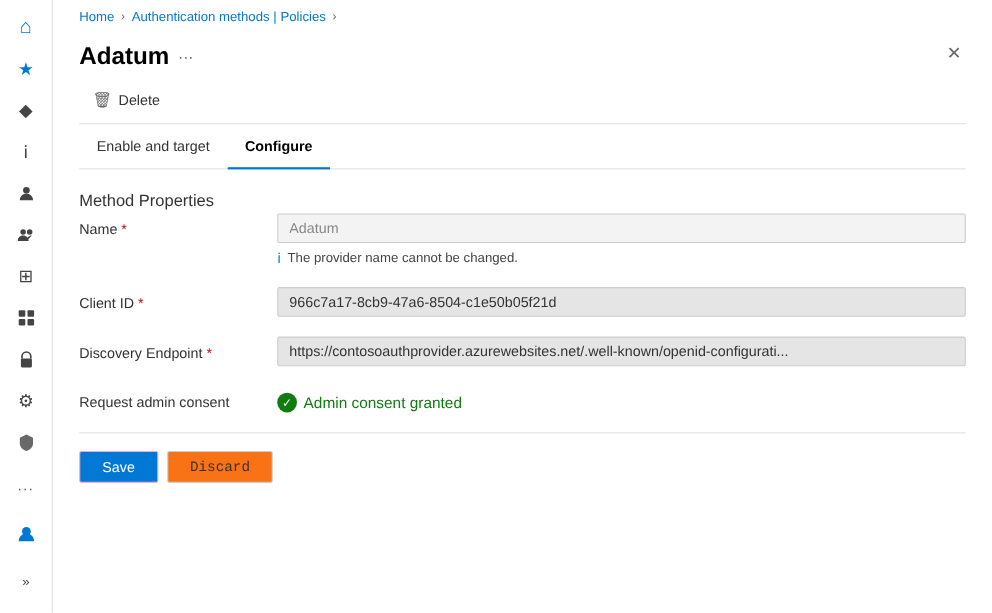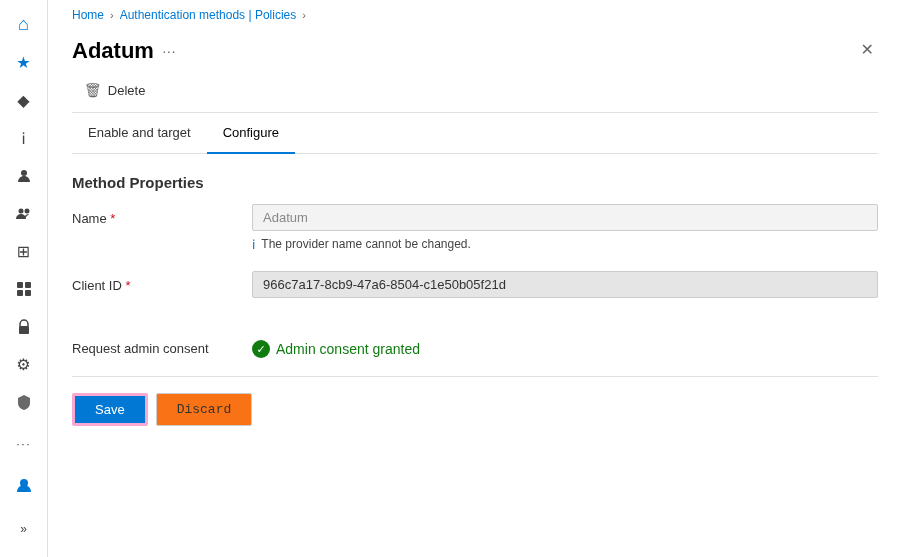--- a/index.html
+++ b/index.html
@@ -107,29 +107,29 @@
     .tab {
       padding: 12px 16px;
       cursor: pointer;
       font-size: 13px;
       color: #333;
       border-bottom: 2px solid transparent;
       margin-bottom: -1px;
     }
     .tab.active {
       color: #000;
-      font-weight: 400;
+      font-weight: 700;
       border-bottom: 2px solid #0078d4;
     }
 
     
     .form-section {
       padding: 20px 0;
     }
-    .section-title { font-size: 15px; font-weight: 700; margin-bottom: 13px; }
+    .section-title { font-size: 15px; font-weight: 400; margin-bottom: 3px; }
     .section-desc { font-size: 13px; color: #444; margin-bottom: 20px; }
 
     .form-row {
       display: flex;
       align-items: flex-start;
       margin-bottom: 18px;
     }
     .form-label {
       width: 180px;
       flex-shrink: 0;
@@ -190,21 +190,21 @@
       display: flex;
       gap: 8px;
       padding-top: 16px;
       border-top: 1px solid #e0e0e0;
       margin-top: 8px;
     }
     .btn-primary {
       padding: 6px 20px;
       background: #0078d4;
       color: #fff;
-      border: 3px solid #f9a8d4;
+      border: 1px solid #f9a8d4;
       border-radius: 2px;
       font-size: 13px;
       cursor: pointer;
       font-family: inherit;
     }
     .btn-secondary {
       padding: 6px 20px;
       background: #f97316;
       color: #333;
       border: 1px solid #ccc;
@@ -322,20 +322,26 @@
       <div class="form-row">
         <div class="form-label">
           Client ID <span class="required">*</span>
         </div>
         <div class="form-field">
           <input type="text" class="form-input" value="966c7a17-8cb9-47a6-8504-c1e50b05f21d" style="">
         </div>
       </div>
 
       <div class="form-row">
+        <div class="form-label">
+          Discovery Endpoint <span class="required">*</span>
+        </div>
+        <div class="form-field">
+          <input type="text" class="form-input" value="https://contosoauthprovider.azurewebsites.net/.well-known/openid-configurati..." style="">
+        </div>
       </div>
 
 
       <div class="form-row">
         <div class="form-label">Request admin consent</div>
         <div class="form-field">
           <div class="consent-status">
             <div class="check-circle">✓</div>
             <span class="consent-label">Admin consent granted</span>
           </div>

